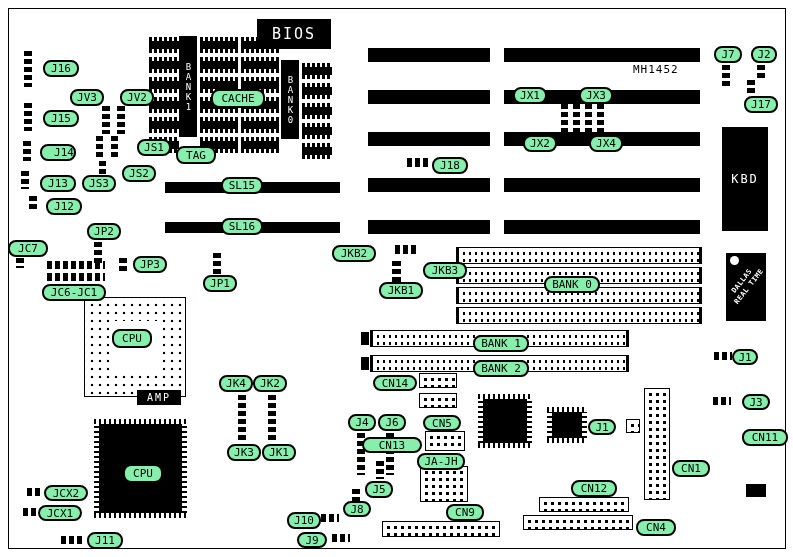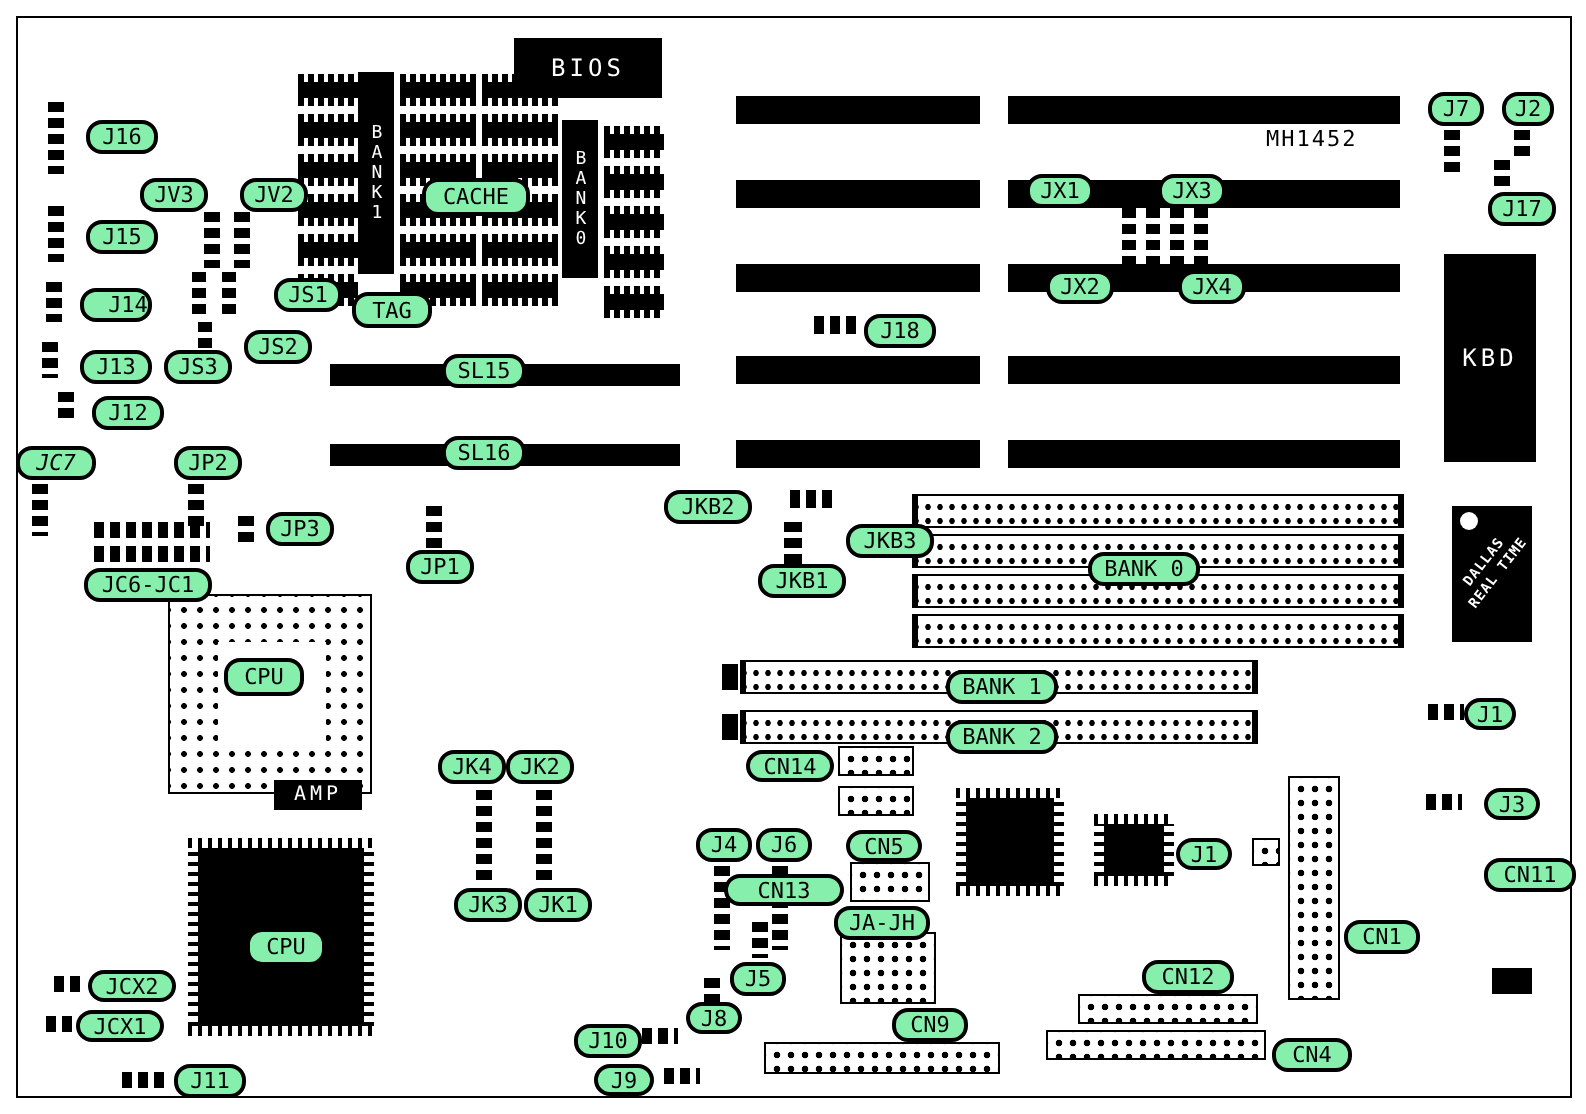--- a/index.html
+++ b/index.html
@@ -59,21 +59,21 @@
     <div class="c slot" style="left: 504px; top: 132px; width: 196px; height: 14px;"></div>
     <div class="c slot" style="left: 165px; top: 182px; width: 175px; height: 11px;"></div>
     <div class="c slot" style="left: 368px; top: 178px; width: 122px; height: 14px;"></div>
     <div class="c slot" style="left: 504px; top: 178px; width: 196px; height: 14px;"></div>
     <div class="c slot" style="left: 165px; top: 222px; width: 175px; height: 11px;"></div>
     <div class="c slot" style="left: 368px; top: 220px; width: 122px; height: 14px;"></div>
     <div class="c slot" style="left: 504px; top: 220px; width: 196px; height: 14px;"></div>
     <div class="c slot" style="left: 361px; top: 332px; width: 8px; height: 13px;"></div>
     <div class="c slot" style="left: 361px; top: 357px; width: 8px; height: 13px;"></div>
     <div class="c slot" style="left: 746px; top: 484px; width: 20px; height: 13px;"></div>
-    <div class="c blackbox" style="left: 257px; top: 19px; width: 74px; height: 30px; font-size: 12px;">BIOS</div>
+    <div class="c blackbox" style="left: 257px; top: 19px; width: 74px; height: 30px; font-size: 15px;">BIOS</div>
     <div class="c blackbox" style="left: 722px; top: 127px; width: 46px; height: 104px; font-size: 12px;">KBD</div>
     <div class="c blackbox" style="left: 137px; top: 390px; width: 44px; height: 15px; font-size: 10px;">AMP</div>
     <div class="c dallas" style="left: 726px; top: 253px; width: 40px; height: 68px;">
       <div class="dallas-inner">DALLAS
 REAL TIME</div>
     </div>
     <div class="c vbar" style="left: 179px; top: 36px; width: 18px; height: 101px;">BANK1</div>
     <div class="c vbar" style="left: 281px; top: 60px; width: 18px; height: 79px;">BANK0</div>
     <div class="c dip" style="left: 149px; top: 37px; width: 30px; height: 16px;"></div>
     <div class="c dip" style="left: 149px; top: 57px; width: 30px; height: 16px;"></div>
@@ -160,21 +160,21 @@
     <div class="c callout" style="left: 43px; top: 60px; width: 36px; height: 17px;">J16</div>
     <div class="c callout" style="left: 70px; top: 89px; width: 34px; height: 17px;">JV3</div>
     <div class="c callout" style="left: 120px; top: 89px; width: 34px; height: 17px; text-align: center;">JV2</div>
     <div class="c callout" style="left: 43px; top: 110px; width: 36px; height: 17px;">J15</div>
     <div class="c callout" style="left: 40px; top: 144px; width: 36px; height: 17px; padding-left: 12px;">J14</div>
     <div class="c callout" style="left: 137px; top: 139px; width: 34px; height: 17px;">JS1</div>
     <div class="c callout" style="left: 40px; top: 175px; width: 36px; height: 17px;">J13</div>
     <div class="c callout" style="left: 82px; top: 175px; width: 34px; height: 17px;">JS3</div>
     <div class="c callout" style="left: 122px; top: 165px; width: 34px; height: 17px;">JS2</div>
     <div class="c callout" style="left: 46px; top: 198px; width: 36px; height: 17px;">J12</div>
-    <div class="c callout" style="left: 8px; top: 223px; width: 40px; height: 17px; font-style: italic;">JC7</div>
+    <div class="c callout" style="left: 8px; top: 240px; width: 40px; height: 17px;">JC7</div>
     <div class="c callout" style="left: 87px; top: 223px; width: 34px; height: 17px;">JP2</div>
     <div class="c callout" style="left: 133px; top: 256px; width: 34px; height: 17px;">JP3</div>
     <div class="c callout" style="left: 42px; top: 284px; width: 64px; height: 17px;">JC6-JC1</div>
     <div class="c callout" style="left: 203px; top: 275px; width: 34px; height: 17px;">JP1</div>
     <div class="c callout" style="left: 211px; top: 89px; width: 54px; height: 19px;">CACHE</div>
     <div class="c callout" style="left: 176px; top: 146px; width: 40px; height: 18px;">TAG</div>
     <div class="c callout" style="left: 221px; top: 177px; width: 42px; height: 17px;">SL15</div>
     <div class="c callout" style="left: 221px; top: 218px; width: 42px; height: 17px;">SL16</div>
     <div class="c callout" style="left: 432px; top: 157px; width: 36px; height: 17px;">J18</div>
     <div class="c callout" style="left: 513px; top: 87px; width: 34px; height: 17px;">JX1</div>

